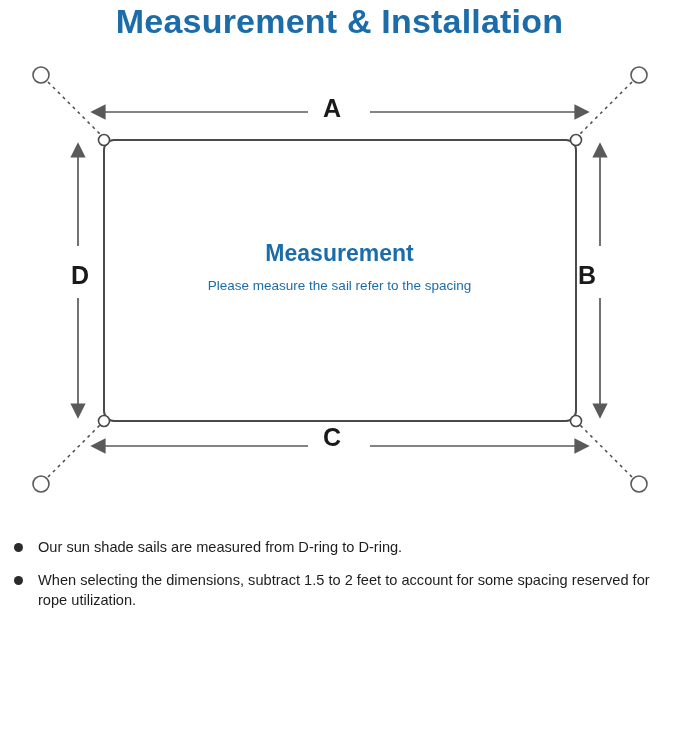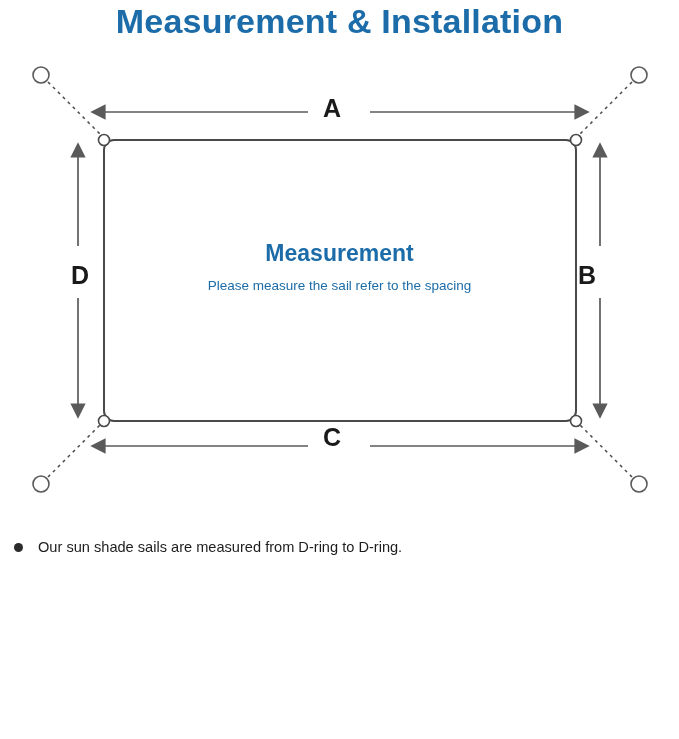--- a/index.html
+++ b/index.html
@@ -150,15 +150,19 @@
     <div class="dim dim-b">B</div>
     <div class="dim dim-c">C</div>
     <div class="dim dim-d">D</div>
   </div>
 
   <div class="notes">
     <div class="note">
       <span class="bullet"></span>
       <span>Our sun shade sails are measured from D-ring to D-ring.</span>
     </div>
+    <div class="note">
+      <span class="bullet"></span>
+      <span>When selecting the dimensions, subtract 1.5 to 2 feet to account for some spacing reserved for rope utilization.</span>
+    </div>
   </div>
 
 </div>
 
 </body></html>

